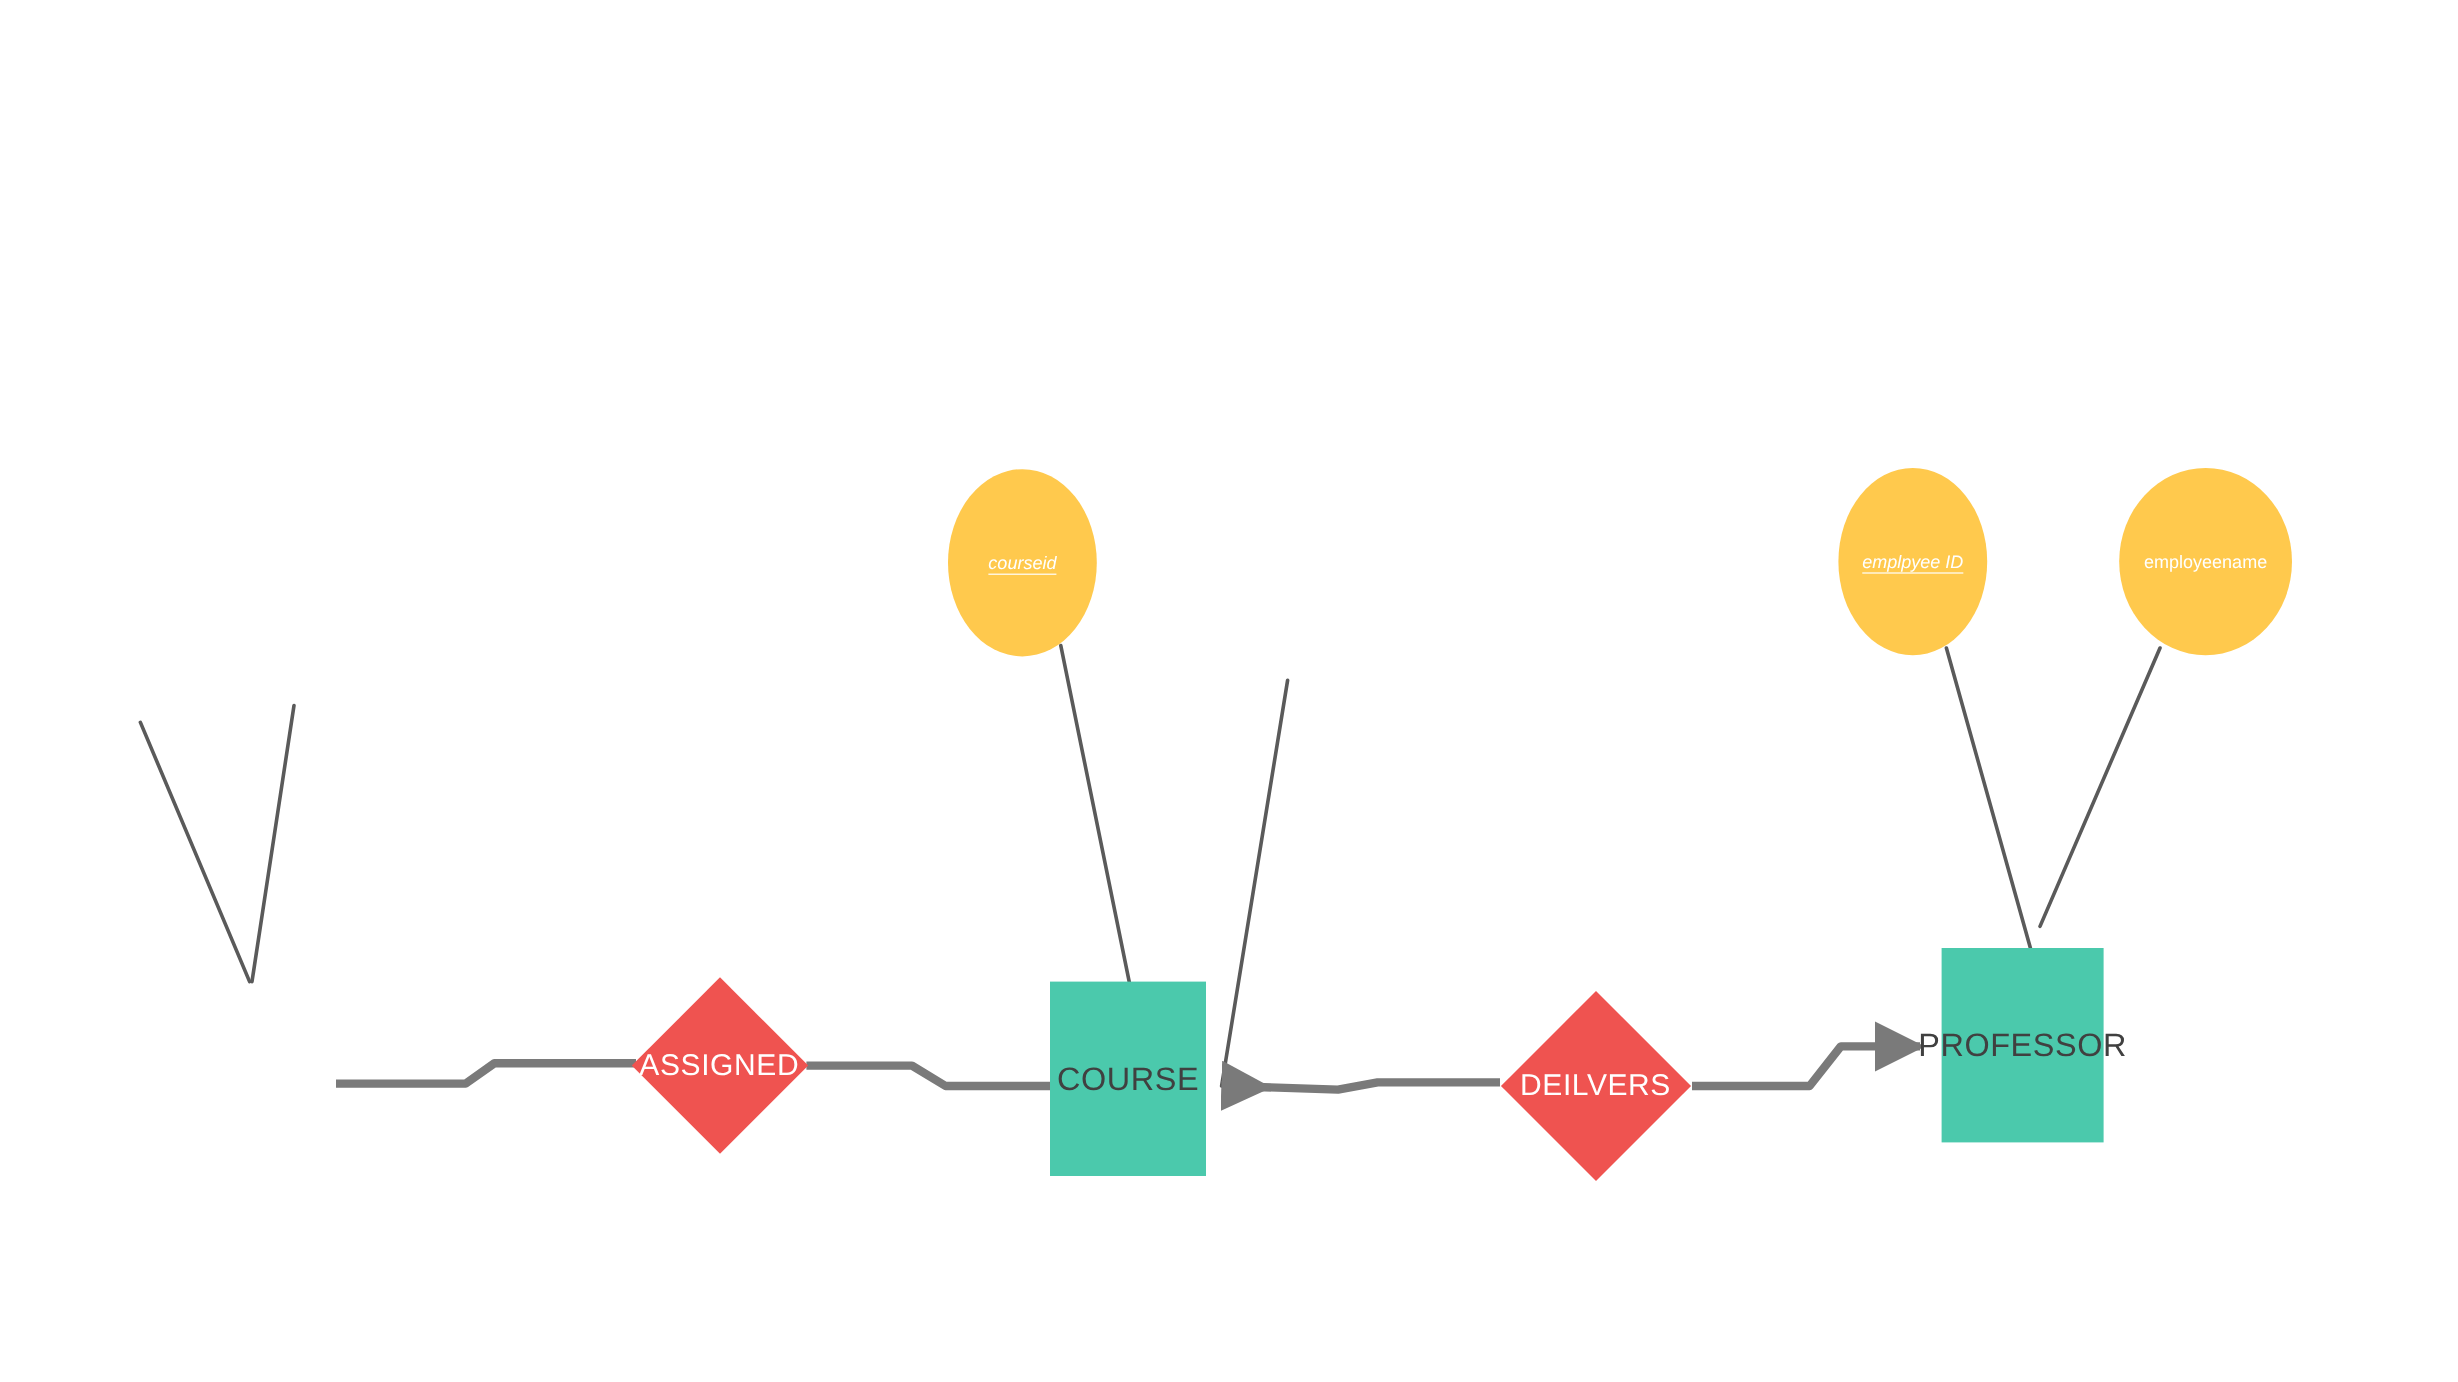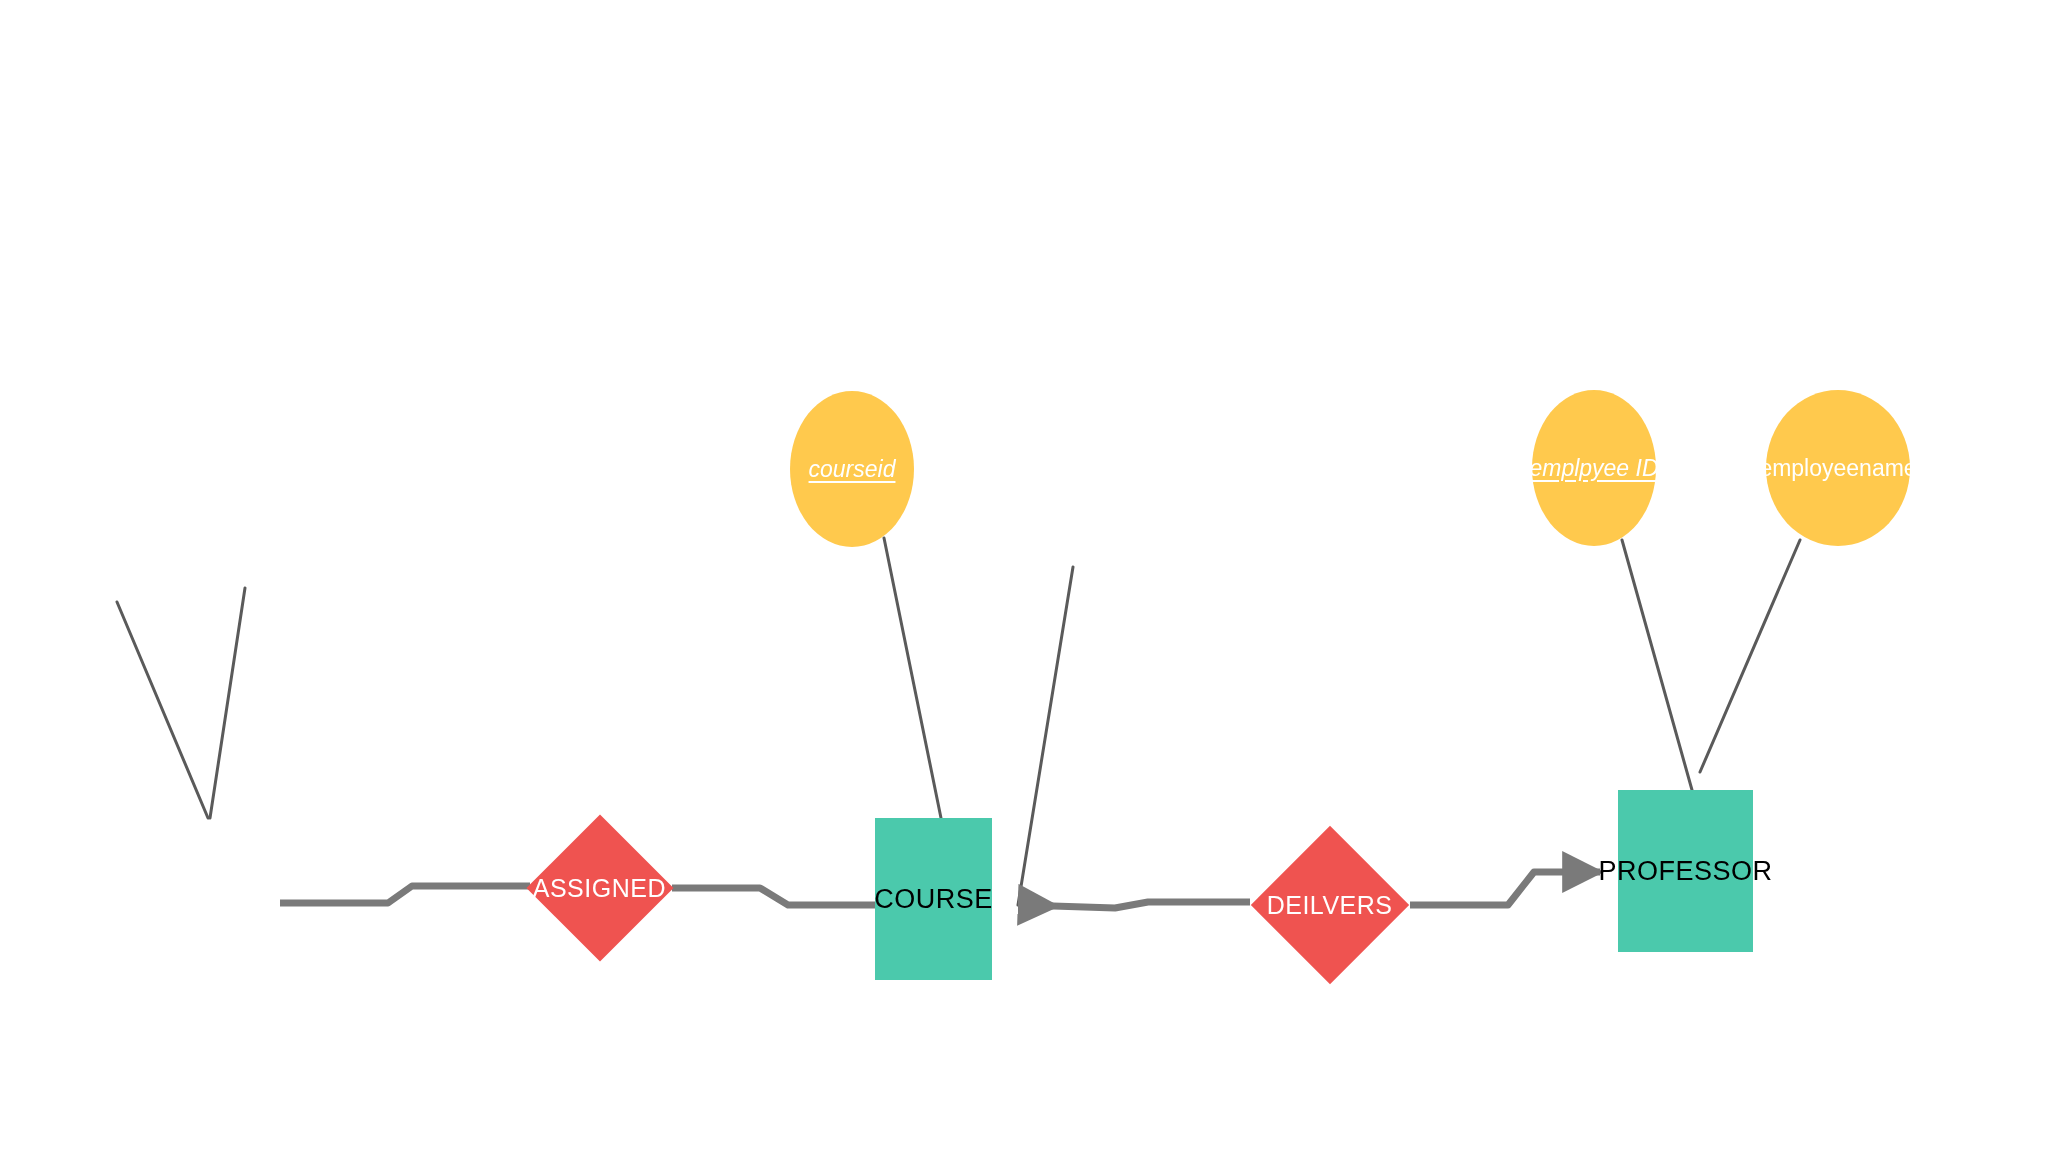--- a/index.html
+++ b/index.html
@@ -31,21 +31,21 @@
     display: flex;
     align-items: center;
     justify-content: center;
     box-sizing: border-box;
   }
   
   .entity {
     background: #4BC9AC;
   }
   .entity .node-label {
-    color: #000000;
+    color: #404040;
     font-size: 27px;
     letter-spacing: 0.5px;
     font-family: "Liberation Sans", sans-serif;
     white-space: nowrap;
   }
   
   .relationship {
     background: #EF5350;
     transform: rotate(45deg);
   }
@@ -57,21 +57,21 @@
     white-space: nowrap;
     font-family: "Liberation Sans", sans-serif;
   }
   
   .attribute {
     background: #FFC94D;
     border-radius: 50%;
   }
   .attribute .node-label {
     color: #ffffff;
-    font-size: 23px;
+    font-size: 15px;
     white-space: nowrap;
     font-family: "Liberation Sans", sans-serif;
   }
   .attribute.key .node-label {
     font-style: italic;
     text-decoration: underline;
     text-underline-offset: 4px;
   }
 </style>
 </head>
@@ -120,21 +120,21 @@
 
   <div class="node attribute" style="left:1766px; top:390px; width:144px; height:156px;">
     <span class="node-label">employeename</span>
   </div>
 
   <div class="node attribute key" style="left:1532px; top:390px; width:124px; height:156px;">
     <span class="node-label">emplpyee ID</span>
   </div>
 
 
-  <div class="node entity" style="left:875px; top:818px; width:117px; height:162px;">
+  <div class="node entity" style="left:875px; top:818px; width:130px; height:162px;">
     <span class="node-label">COURSE</span>
   </div>
 
   <div class="node entity" style="left:1618px; top:790px; width:135px; height:162px;">
     <span class="node-label">PROFESSOR</span>
   </div>
 
   <div class="node relationship" style="left:548px; top:836px; width:104px; height:104px;">
     <span class="node-label">ASSIGNED</span>
   </div>

